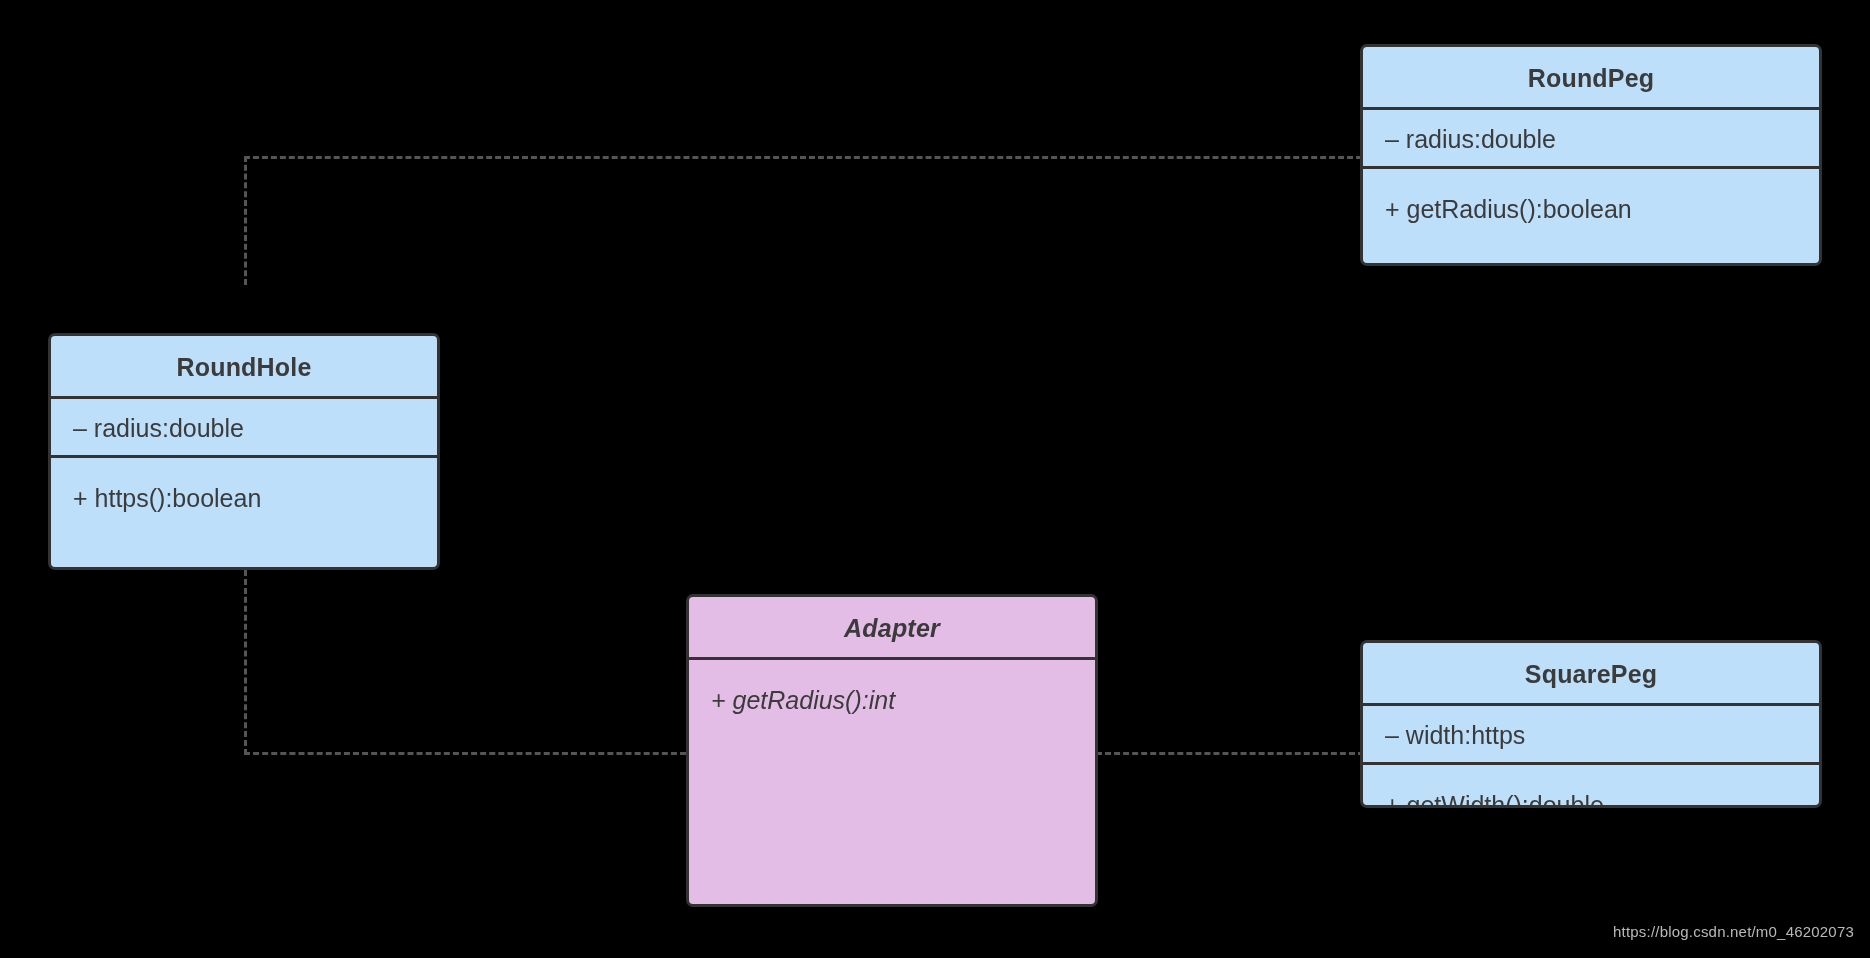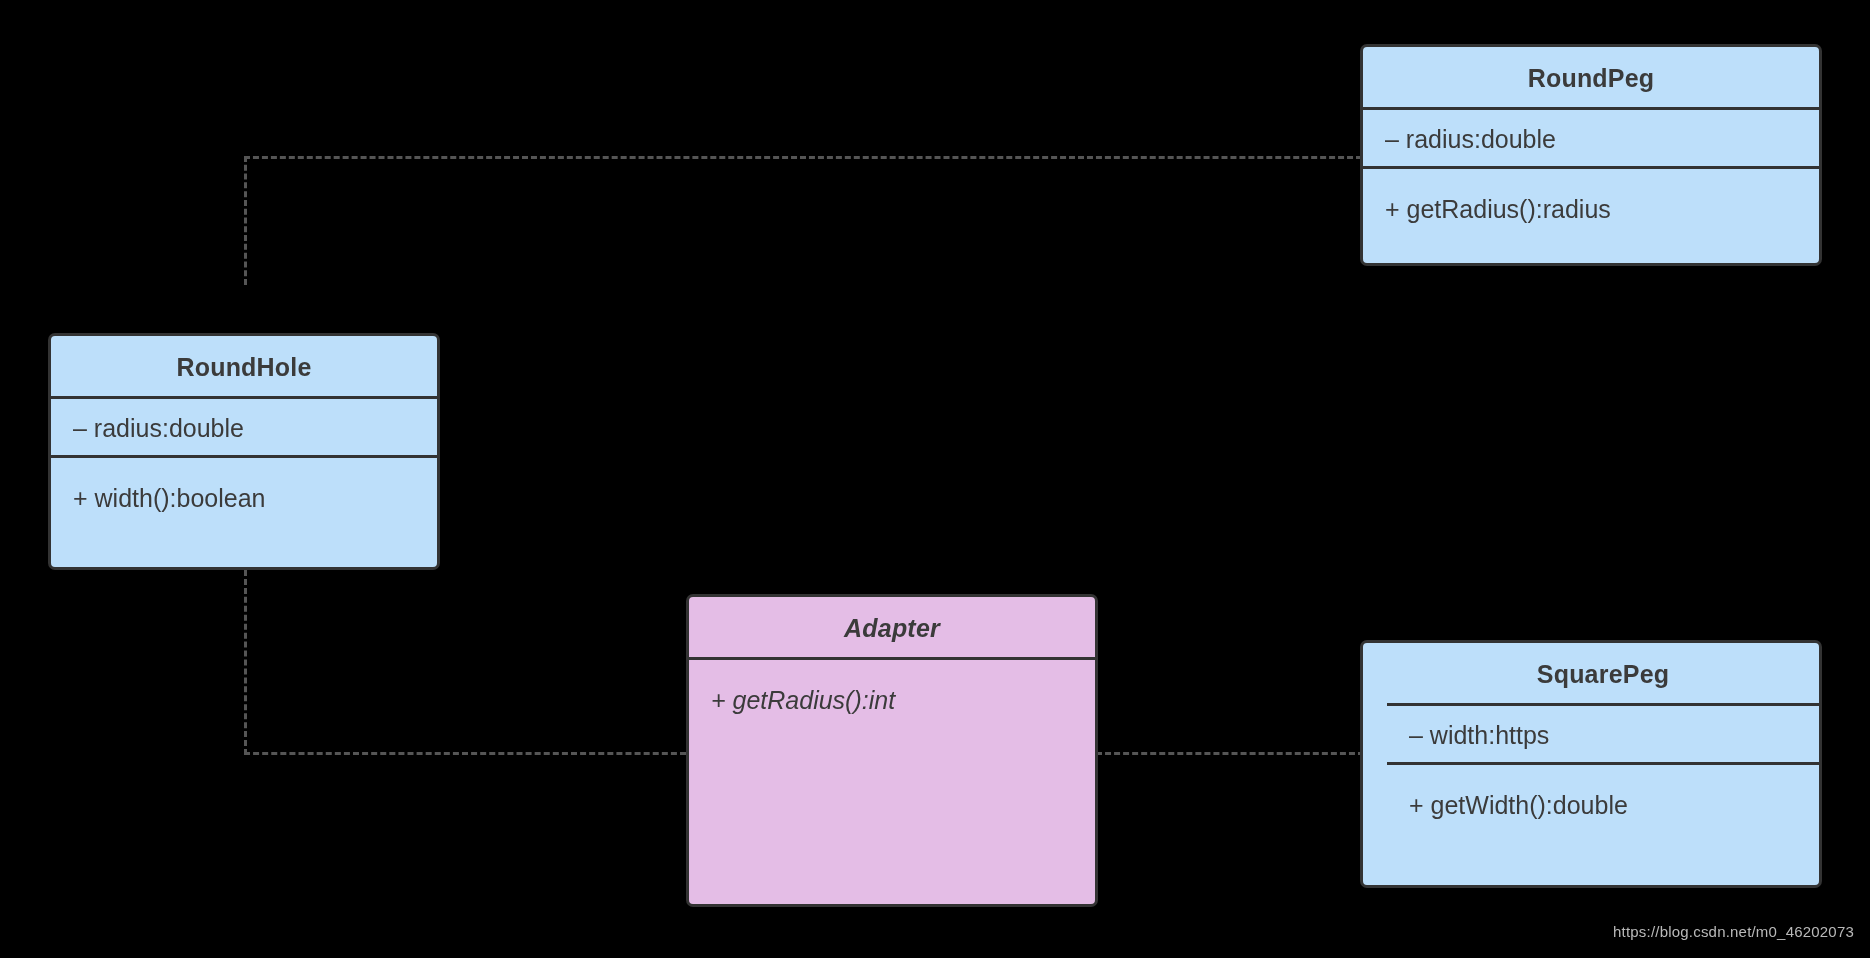--- a/index.html
+++ b/index.html
@@ -91,35 +91,35 @@
   <div class="dash-h" style="left:244px; top:156px; width:1118px;"></div>
 
   <div class="dash-v" style="left:244px; top:570px; height:185px;"></div>
   <div class="dash-h" style="left:244px; top:752px; width:442px;"></div>
 
   <div class="dash-h" style="left:1096px; top:752px; width:268px;"></div>
 
   <div class="uml-class" style="left:1360px; top:44px; width:462px; height:222px;">
     <div class="uml-row uml-title">RoundPeg</div>
     <div class="uml-row uml-attr">– radius:double</div>
-    <div class="uml-row uml-method">+ getRadius():radius</div>
+    <div class="uml-row uml-method">+ getRadius():boolean</div>
   </div>
 
   <div class="uml-class" style="left:48px; top:333px; width:392px; height:237px;">
     <div class="uml-row uml-title">RoundHole</div>
     <div class="uml-row uml-attr">– radius:double</div>
-    <div class="uml-row uml-method">+ width():boolean</div>
+    <div class="uml-row uml-method">+ https():boolean</div>
   </div>
 
   <div class="uml-class adapter-class" style="left:686px; top:594px; width:412px; height:313px;font-style:italic;">
     <div class="uml-row uml-title">Adapter</div>
     <div class="uml-row uml-method">+ getRadius():int</div>
   </div>
 
-  <div class="uml-class" style="left:1360px; top:640px; width:462px; height:248px;padding-left:24px;">
+  <div class="uml-class" style="left:1360px; top:640px; width:462px; height:168px;">
     <div class="uml-row uml-title">SquarePeg</div>
     <div class="uml-row uml-attr">– width:https</div>
     <div class="uml-row uml-method">+ getWidth():double</div>
   </div>
 
   <div id="watermark">https://blog.csdn.net/m0_46202073</div>
 
 </div>
 
 </body></html>

